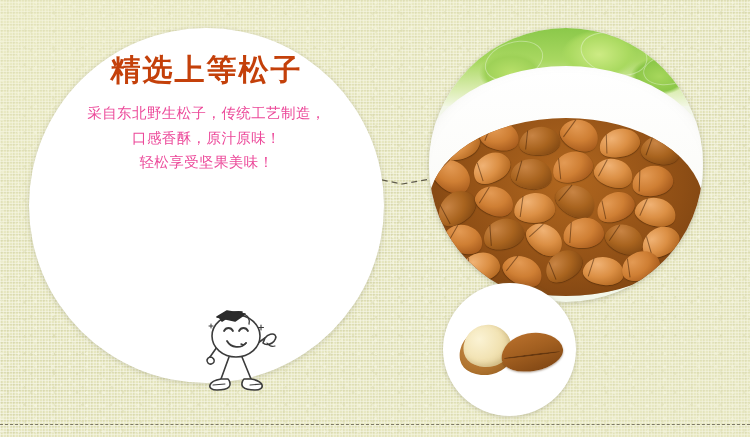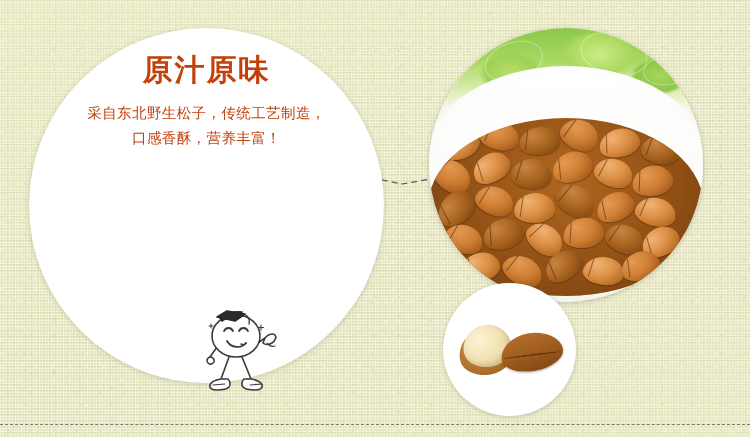--- a/index.html
+++ b/index.html
@@ -91,21 +91,21 @@
     font-size: 30px;
     font-weight: bold;
     letter-spacing: 2px;
     line-height: 1;
     margin: 0 0 16px 0;
     white-space: nowrap;
   }
   .body-lines {
     width: 100%;
     text-align: center;
-    color: #c2410c;
+    color: #ec4899;
     font-size: 14.5px;
     line-height: 24.5px;
     letter-spacing: .4px;
   }
   .body-lines .ln {
     display: block;
     white-space: nowrap;
   }
 
   
@@ -251,25 +251,26 @@
   <div class="bg-tint"></div>
 
   <svg class="connector" width="750" height="437" viewBox="0 0 750 437" style="left:0;top:0;">
     <path d="M 372 178 L 402 184 L 448 176" fill="none" stroke="#4f4a3c" stroke-width="1.2" stroke-dasharray="6 4" opacity=".9"></path>
     <path d="M 503 279 L 500 292" fill="none" stroke="#4f4a3c" stroke-width="1.2" stroke-dasharray="5 4" opacity=".9"></path>
   </svg>
 
   <div class="text-circle">
     <div class="circle-inner">
 
-      <h1 class="headline">原汁原味</h1>
+      <h1 class="headline">精选上等松子</h1>
 
       <div class="body-lines">
         <span class="ln">采自东北野生松子，传统工艺制造，</span>
-        <span class="ln">口感香酥，营养丰富！</span>
+        <span class="ln">口感香酥，原汁原味！</span>
+        <span class="ln">轻松享受坚果美味！</span>
       </div>
     </div>
 
     <svg class="mascot" viewBox="0 0 100 95" fill="none">
       <g stroke="#3b3b3b" stroke-width="1.6" stroke-linecap="round" stroke-linejoin="round" fill="#ffffff">
 
         <path d="M42 52 L34 74" fill="none"></path>
         <path d="M55 52 L64 74" fill="none"></path>
 
         <path d="M34 74 c-6 1 -10 3 -11 6 c-1 3 2 5 7 5 c5 0 10 -1 12 -3 c2 -2 1 -6 -1 -8 z"></path>

